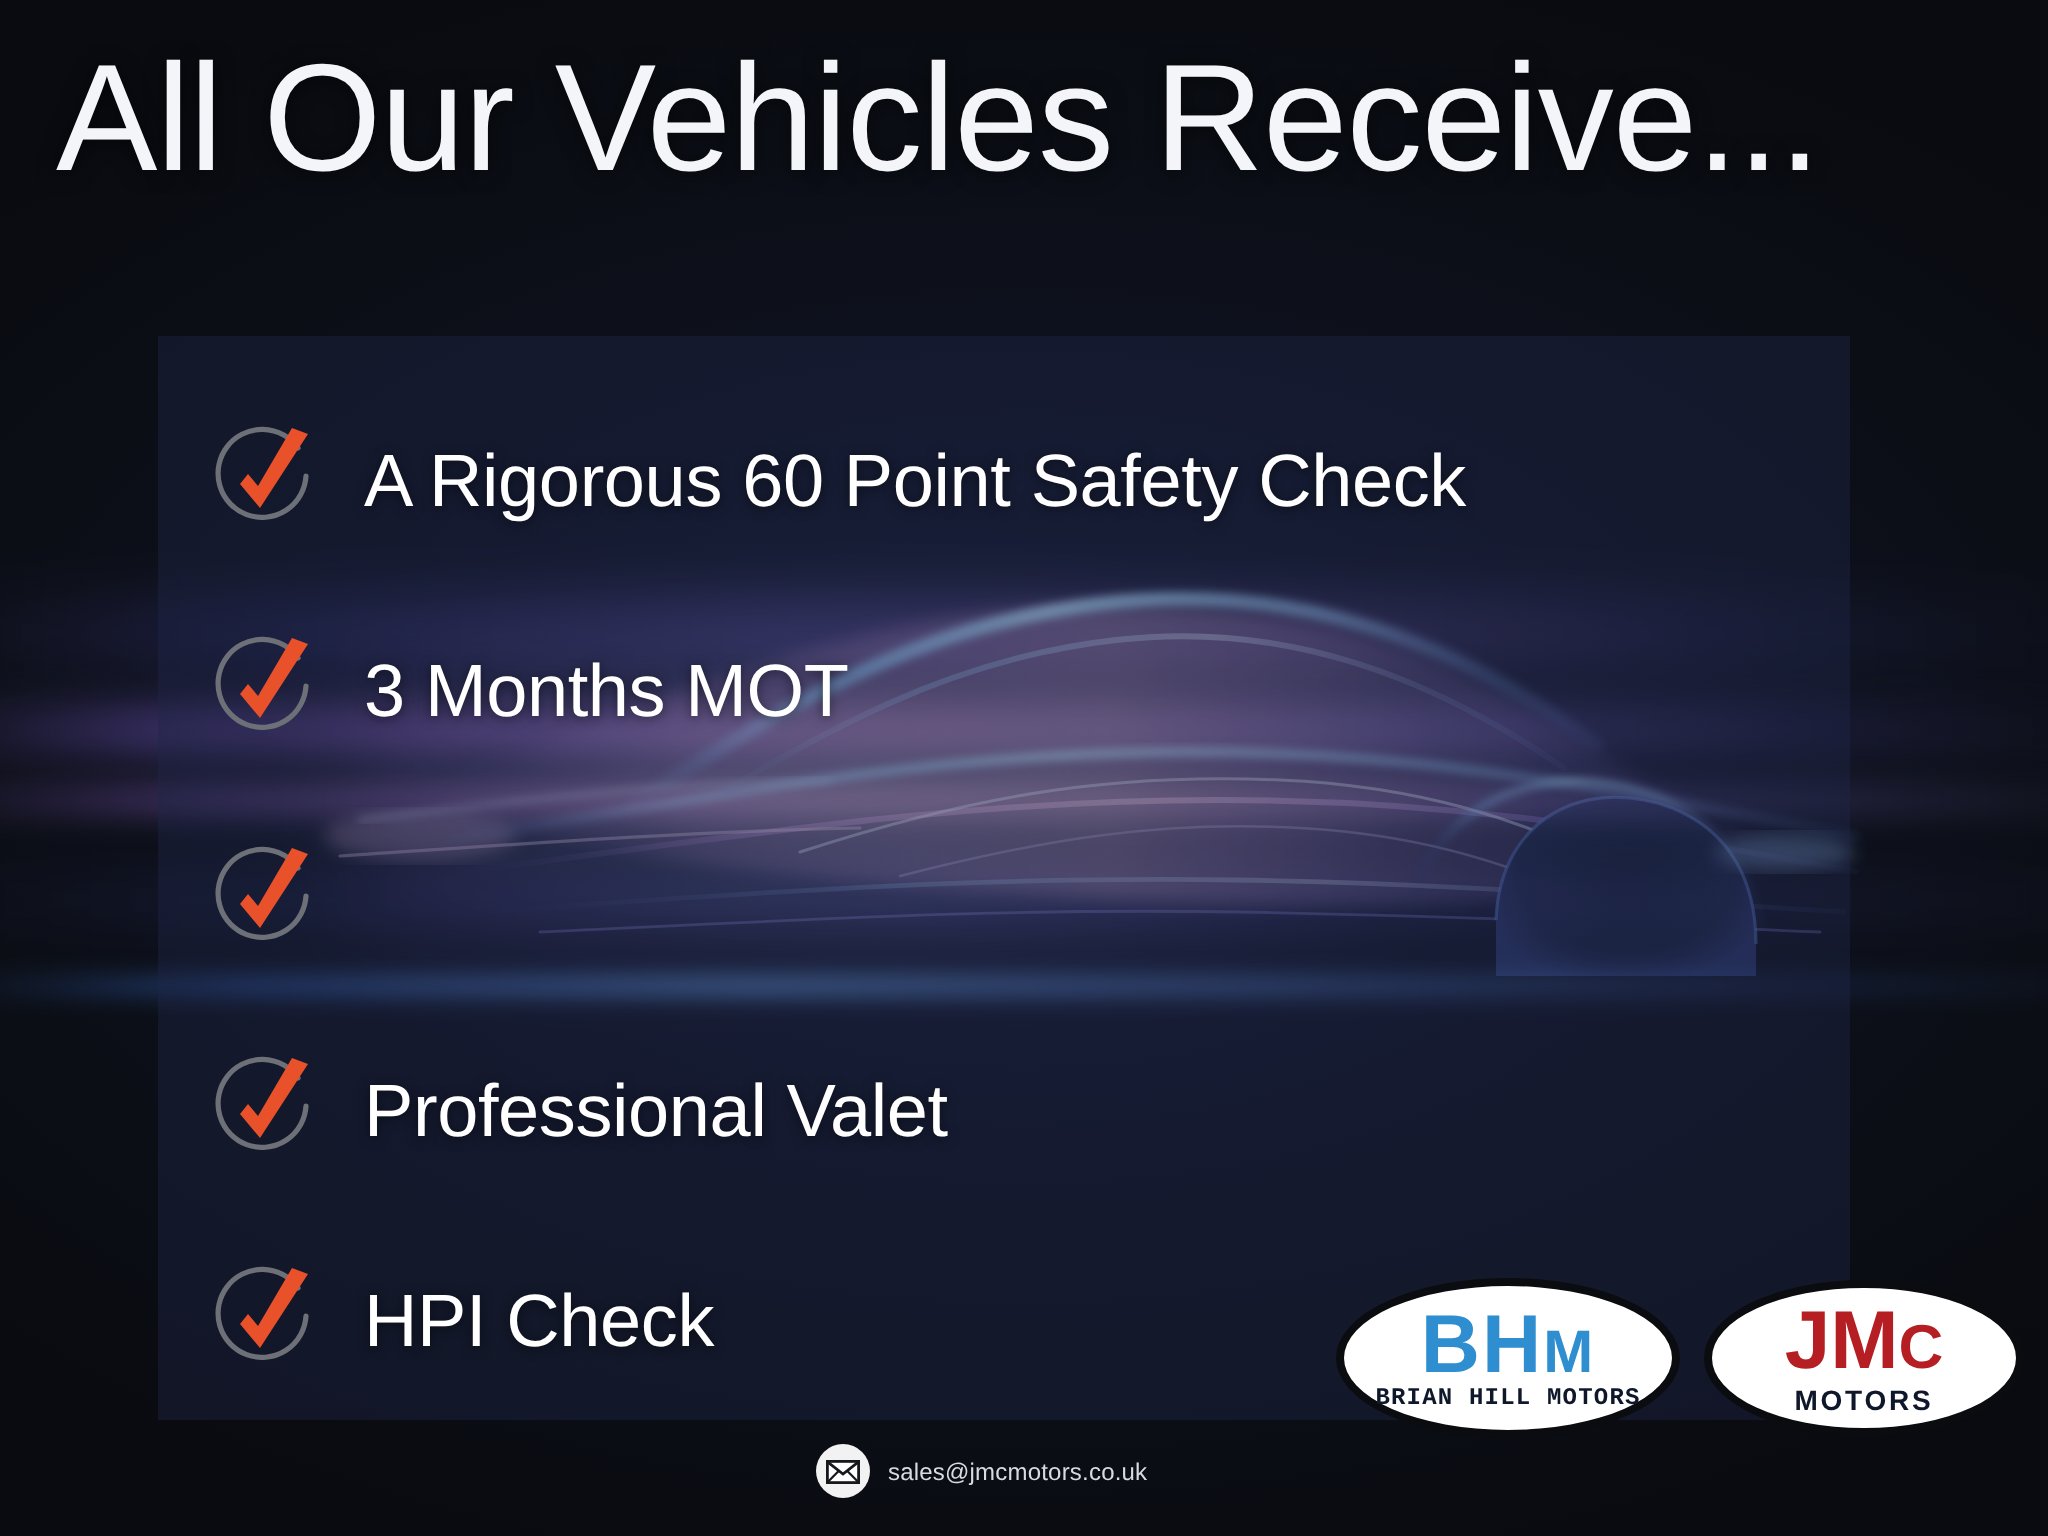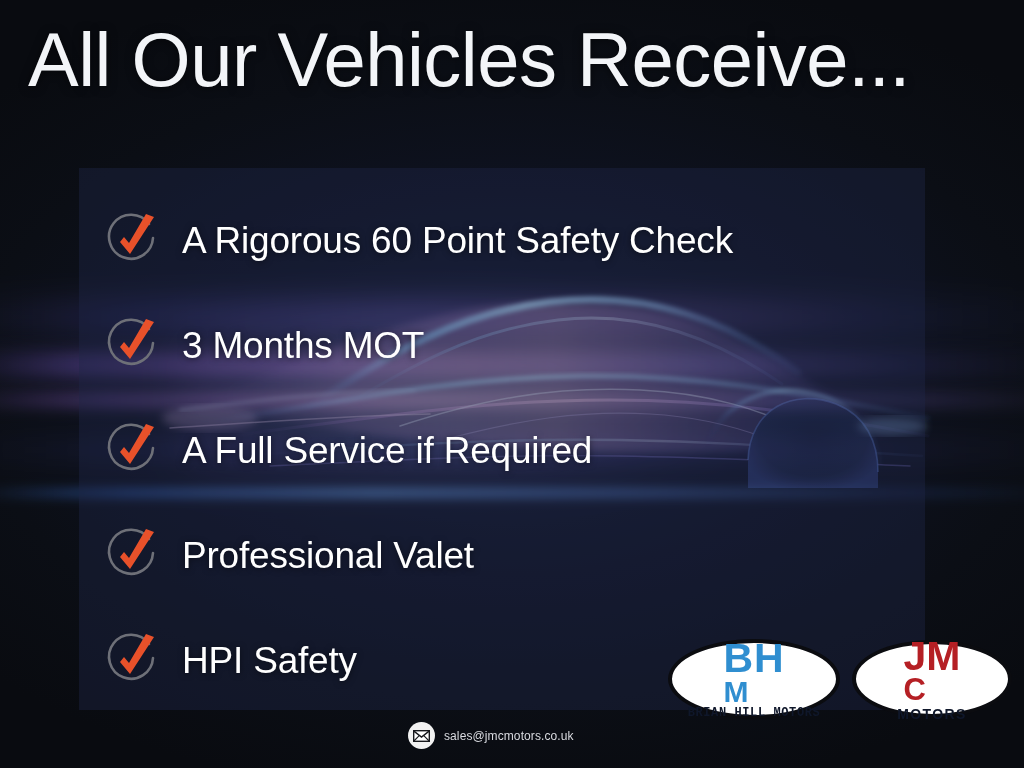--- a/index.html
+++ b/index.html
@@ -167,21 +167,20 @@
   }
   .logo-bhm { width: 172px; height: 80px; }
   .logo-jmc { width: 160px; height: 78px; }
 
   .logo-main {
     line-height: .92;
     font-weight: 700;
     display: flex;
     align-items: baseline;
     justify-content: center;
-    flex-direction: column;
   }
   .logo-bhm .logo-main {
     font-size: 41px;
     color: #2f8ed0;
     letter-spacing: 1px;
     margin-top: 2px;
   }
   .logo-bhm .logo-main .sm { font-size: 30px; }
   .logo-jmc .logo-main {
     font-size: 41px;
@@ -330,41 +329,40 @@
       <span class="item-label">3 Months MOT</span>
     </div>
 
     <div class="list-item">
       <span class="check-icon">
         <svg viewBox="0 0 62 62">
           <path d="M47,14 A22,22 0 1,0 51,28" fill="none" stroke="#6e7078" stroke-width="2.6" stroke-linecap="round"></path>
           <path d="M18,32 L28,44 L52,7 L44,4 L27,33 L22,27 Z" fill="#e8512a"></path>
         </svg>
       </span>
-      <span class="item-label">A Full Service if Required</span>
     </div>
 
     <div class="list-item">
       <span class="check-icon">
         <svg viewBox="0 0 62 62">
           <path d="M47,14 A22,22 0 1,0 51,28" fill="none" stroke="#6e7078" stroke-width="2.6" stroke-linecap="round"></path>
           <path d="M18,32 L28,44 L52,7 L44,4 L27,33 L22,27 Z" fill="#e8512a"></path>
         </svg>
       </span>
       <span class="item-label">Professional Valet</span>
     </div>
 
     <div class="list-item">
       <span class="check-icon">
         <svg viewBox="0 0 62 62">
           <path d="M47,14 A22,22 0 1,0 51,28" fill="none" stroke="#6e7078" stroke-width="2.6" stroke-linecap="round"></path>
           <path d="M18,32 L28,44 L52,7 L44,4 L27,33 L22,27 Z" fill="#e8512a"></path>
         </svg>
       </span>
-      <span class="item-label">HPI Safety</span>
+      <span class="item-label">HPI Check</span>
     </div>
 
   </div>
 
   <div class="logos">
 
     <div class="logo-oval logo-bhm">
       <div class="logo-main">
         <span>BH</span>
           <span class="sm">M</span>

